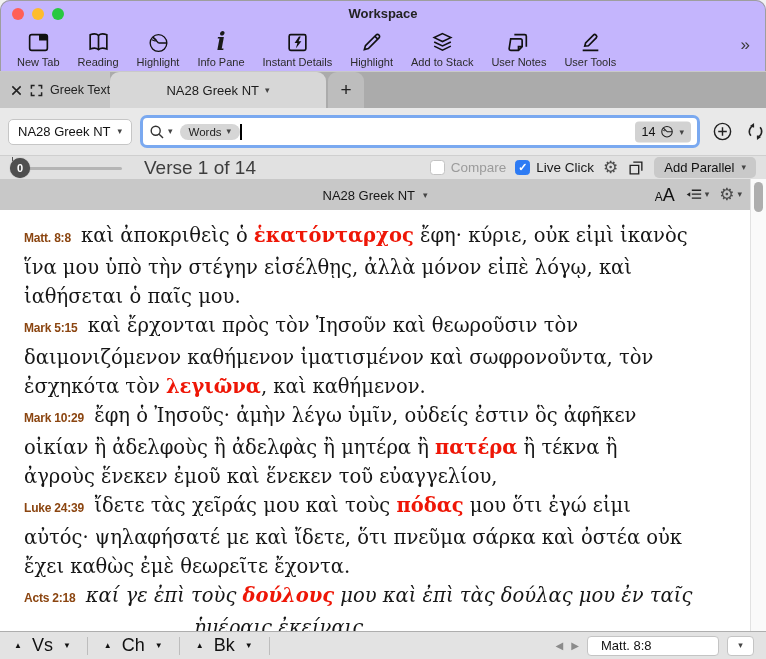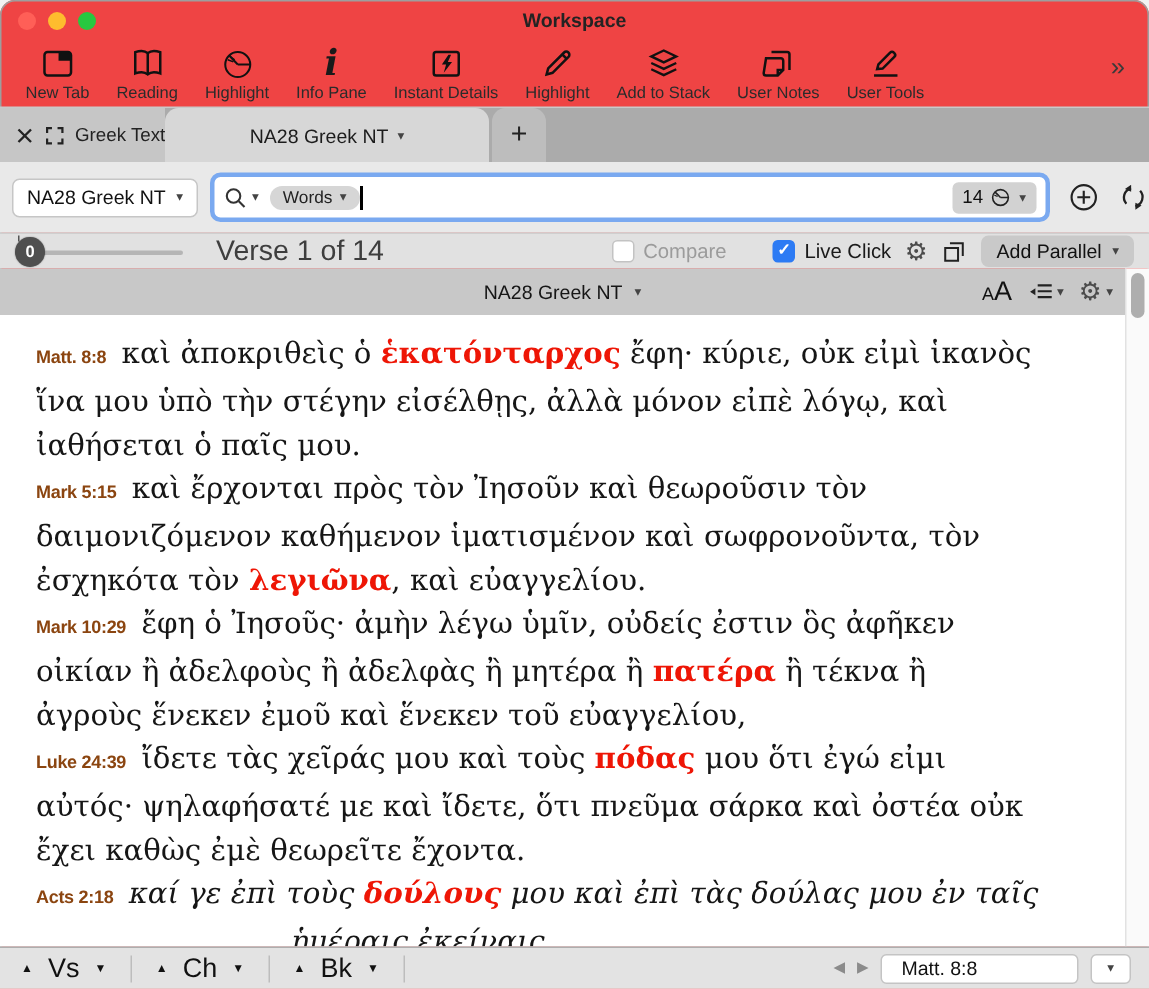--- a/index.html
+++ b/index.html
@@ -1,18 +1,18 @@
 <!DOCTYPE html>
 <html><head>
 <meta charset="utf-8">
 <style>
   html,body{margin:0;padding:0;background:#f2f2f2;}
   .window{
     position:relative;width:766px;height:659px;overflow:hidden;
-    background:#ef4444;border-radius:10px 10px 0 0;
+    background:#c4b5fd;border-radius:10px 10px 0 0;
     font-family:"Liberation Sans",sans-serif;color:#1a1a1a;
     box-shadow:0 0 0 1px #9e9e9e inset;
     -webkit-font-smoothing:antialiased;
   }
   
   .titlebar{position:absolute;top:0;left:0;right:0;height:28px;}
   .lights{position:absolute;left:12px;top:8px;display:flex;gap:8px;}
   .light{width:12px;height:12px;border-radius:50%;}
   .light.red{background:#ff5f57;}.light.yellow{background:#febc2e;}.light.green{background:#28c840;}
   .wtitle{position:absolute;left:0;right:0;top:6px;text-align:center;font-weight:bold;font-size:13px;color:#232323;}
@@ -51,21 +51,21 @@
   .slider{position:relative;width:112px;height:20px;margin-right:22px;}
   .slider .tick{position:absolute;left:2px;top:-1px;width:1px;height:4px;background:#555;}
   .slider .track{position:absolute;left:0;right:0;top:9px;height:3px;background:#b5b5b5;border-radius:2px;}
   .slider .knob{position:absolute;left:0;top:0;width:20px;height:20px;border-radius:50%;background:#4f4f4f;color:#fff;font-size:11px;font-weight:bold;display:flex;align-items:center;justify-content:center;box-shadow:0 0 1px rgba(0,0,0,.5);}
   .verse-count{font-size:19px;color:#3e3e3e;}
   .ctx-right{margin-left:auto;display:flex;align-items:center;gap:9px;}
   .cb{width:15px;height:15px;border-radius:3.5px;background:#fff;border:1px solid #c3c3c3;box-sizing:border-box;display:flex;align-items:center;justify-content:center;}
   .cb.checked{background:#2d7bf4;border-color:#2d7bf4;color:#fff;font-size:11px;font-weight:bold;line-height:1;}
   .cb-label{font-size:13.5px;}
   .dim{color:#9b9b9b;}
-  .cb-group{display:flex;align-items:flex-start;gap:6px;margin-left:22px;}
+  .cb-group{display:flex;align-items:flex-start;gap:6px;}
   .gear{font-size:17px;color:#4c4c4c;line-height:1;}
   .pages-icon svg{width:18px;height:18px;display:block;}
   .add-parallel{height:21px;background:#c9c9c9;border-radius:5px;display:flex;align-items:center;gap:7px;padding:0 10px;font-size:13px;color:#111;white-space:nowrap;}
   
   .paneheader{position:absolute;top:179px;left:0;width:750px;height:31px;background:#c8c8c8;}
   .pane-title{position:absolute;left:50%;top:50%;transform:translate(-50%,-50%);display:flex;align-items:center;gap:8px;font-size:13px;color:#161616;white-space:nowrap;}
   .pane-icons{position:absolute;right:8px;top:0;height:31px;display:flex;align-items:center;gap:10px;}
   .aa .a1{font-size:12px;}.aa .a2{font-size:18px;}
   .aa{font-weight:normal;color:#111;letter-spacing:0;line-height:1;}
   .ph-group{display:flex;align-items:center;gap:3px;}
@@ -305,21 +305,21 @@
       </span>
       <span class="ph-group">
         <span class="gear">⚙</span>
         <span class="caret">▾</span>
       </span>
     </div>
   </div>
 
   <div class="textpane">
       <p class="verse"><span class="ref">Matt. 8:8</span> <span class="gk">καὶ ἀποκριθεὶς ὁ </span><span class="hit gk">ἑκατόνταρχος</span><span class="gk"> ἔφη· κύριε, οὐκ εἰμὶ ἱκανὸς ἵνα μου ὑπὸ τὴν στέγην εἰσέλθῃς, ἀλλὰ μόνον εἰπὲ λόγῳ, καὶ ἰαθήσεται ὁ παῖς μου.</span></p>
-      <p class="verse"><span class="ref">Mark 5:15</span> <span class="gk">καὶ ἔρχονται πρὸς τὸν Ἰησοῦν καὶ θεωροῦσιν τὸν δαιμονιζόμενον καθήμενον ἱματισμένον καὶ σωφρονοῦντα, τὸν ἐσχηκότα τὸν </span><span class="hit gk">λεγιῶνα</span><span class="gk">, καὶ εὐαγγελίου.</span></p>
+      <p class="verse"><span class="ref">Mark 5:15</span> <span class="gk">καὶ ἔρχονται πρὸς τὸν Ἰησοῦν καὶ θεωροῦσιν τὸν δαιμονιζόμενον καθήμενον ἱματισμένον καὶ σωφρονοῦντα, τὸν ἐσχηκότα τὸν </span><span class="hit gk">λεγιῶνα</span><span class="gk">, καὶ καθήμενον.</span></p>
       <p class="verse"><span class="ref">Mark 10:29</span> <span class="gk">ἔφη ὁ Ἰησοῦς· ἀμὴν λέγω ὑμῖν, οὐδείς ἐστιν ὃς ἀφῆκεν οἰκίαν ἢ ἀδελφοὺς ἢ ἀδελφὰς ἢ μητέρα ἢ </span><span class="hit gk">πατέρα</span><span class="gk"> ἢ τέκνα ἢ ἀγροὺς ἕνεκεν ἐμοῦ καὶ ἕνεκεν τοῦ εὐαγγελίου,</span></p>
       <p class="verse"><span class="ref">Luke 24:39</span> <span class="gk">ἴδετε τὰς χεῖράς μου καὶ τοὺς </span><span class="hit gk">πόδας</span><span class="gk"> μου ὅτι ἐγώ εἰμι αὐτός· ψηλαφήσατέ με καὶ ἴδετε, ὅτι πνεῦμα σάρκα καὶ ὀστέα οὐκ ἔχει καθὼς ἐμὲ θεωρεῖτε ἔχοντα.</span></p>
       <p class="verse italic"><span class="ref">Acts 2:18</span> <span class="gk">καί γε ἐπὶ τοὺς </span><span class="hit gk">δούλους</span><span class="gk"> μου καὶ ἐπὶ τὰς δούλας μου ἐν ταῖς</span></p>
       <p class="verse cont italic indent"><span class="gk">ἡμέραις ἐκείναις</span></p>
     </div>
 
   <div class="vscroll">
     <div class="vthumb"></div>
   </div>
 

